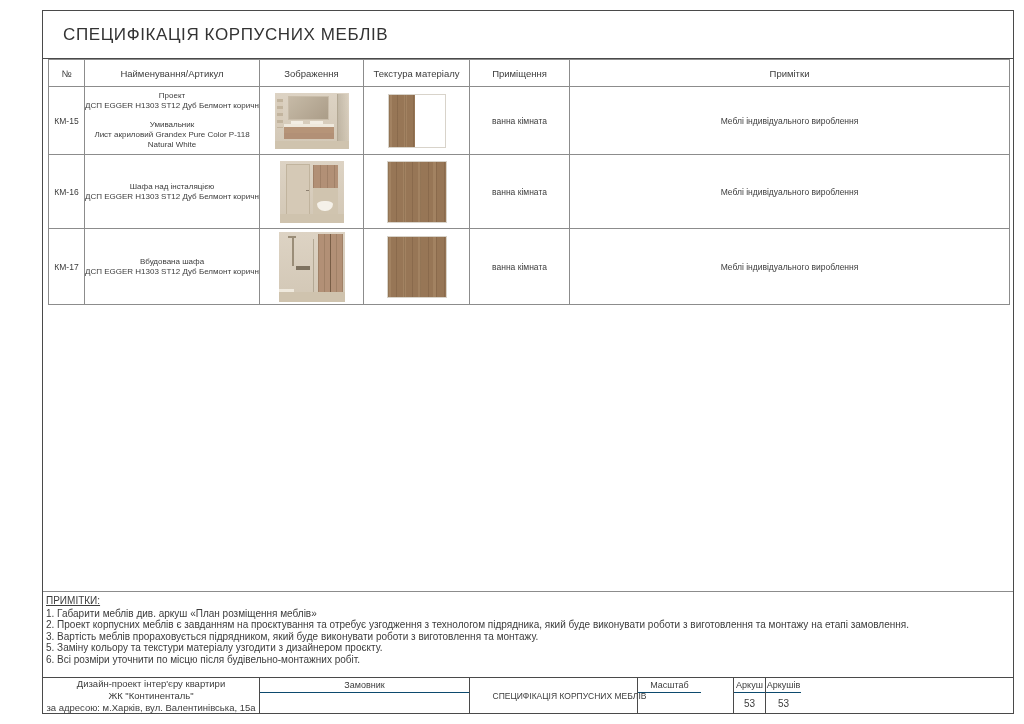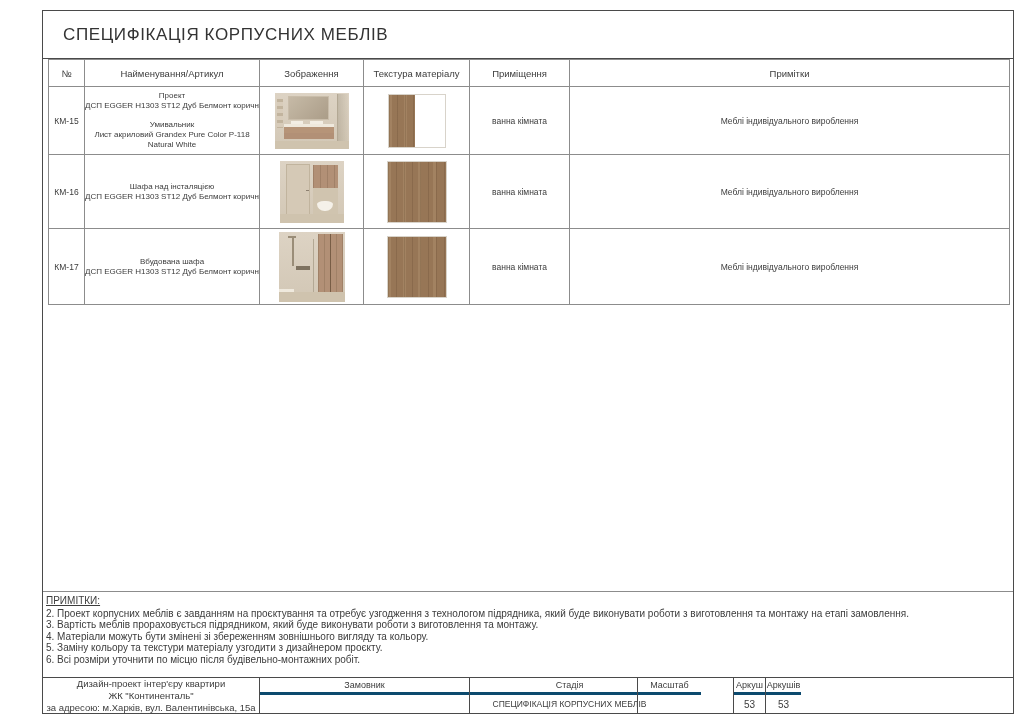--- a/index.html
+++ b/index.html
@@ -50,21 +50,21 @@
   .sw1 .woodpart{position:absolute;left:0;top:0;bottom:0;width:48%;}
   .sw2{width:60px;height:62px;}
   
   .notes-sep{position:absolute;left:0;right:0;top:580px;border-top:1px solid #8c8c8c;}
   .notes{position:absolute;left:3px;top:584px;right:6px;font-size:10px;line-height:11.6px;}
   .notes-title{text-decoration:underline;margin-bottom:1px;}
   
   .footer{position:absolute;left:0;right:0;top:666px;bottom:0;border-top:1px solid #4a4a4a;}
   .fcell{position:absolute;top:0;bottom:0;box-sizing:border-box;border-left:1px solid #4a4a4a;display:flex;flex-direction:column;}
   .fcell.first{border-left:none;}
-  .flabel{height:14px;border-bottom:3px solid #0c4a6e;display:flex;align-items:center;justify-content:center;font-size:9px;flex:0 0 auto;}
+  .flabel{height:14px;border-bottom:1px solid #0c4a6e;display:flex;align-items:center;justify-content:center;font-size:9px;flex:0 0 auto;}
   .fval{flex:1;display:flex;align-items:center;justify-content:center;font-size:10px;text-align:center;}
   .fval.small{font-size:8.5px;}
   .proj{justify-content:center;align-items:center;font-size:9.5px;line-height:12px;text-align:center;}
   .logo{align-items:center;justify-content:center;padding-top:1px;}
   .logo-word{font-size:26px;font-weight:bold;letter-spacing:.5px;color:#0c0c0c;line-height:26px;white-space:nowrap;}
   .logo-bar{background:#0c0c0c;color:#fff;font-size:7.5px;letter-spacing:3px;height:12px;line-height:12px;padding:0 10px;margin-top:0;white-space:nowrap;}
 </style>
 </head>
 <body>
 
@@ -170,38 +170,37 @@
           <td class="c-room">ванна кімната</td>
           <td class="c-note">Меблі індивідуального вироблення</td>
         </tr>
       </tbody>
     </table>
 
     <div class="notes-sep"></div>
 
     <div class="notes">
       <div class="notes-title">ПРИМІТКИ:</div>
+      <div class="note-line">1. Габарити меблів див. аркуш «План розміщення меблів»</div>
       <div class="note-line">2. Проект корпусних меблів є завданням на проєктування та отребує узгодження з технологом підрядника, який буде виконувати роботи з виготовлення та монтажу на етапі замовлення.</div>
       <div class="note-line">3. Вартість меблів прораховується підрядником, який буде виконувати роботи з виготовлення та монтажу.</div>
-      <div class="note-line">4. Матеріали можуть бути змінені зі збереженням зовнішнього вигляду та кольору.</div>
       <div class="note-line">5. Заміну кольору та текстури матеріалу узгодити з дизайнером проєкту.</div>
       <div class="note-line">6. Всі розміри уточнити по місцю після будівельно-монтажних робіт.</div>
     </div>
 
     <div class="footer">
       <div class="fcell first proj" style="left:0;width:216px;">
         <div>Дизайн-проект інтер'єру квартири</div>
         <div>ЖК "Континенталь"</div>
         <div>за адресою: м.Харків, вул. Валентинівська, 15а</div>
       </div>
       <div class="fcell" style="left:216px;width:210px;">
         <div class="flabel">Замовник</div>
       </div>
       <div class="fcell" style="left:426px;width:200px;">
-        <div class="flabel">Стадія</div>
         <div class="fval small">СПЕЦИФІКАЦІЯ КОРПУСНИХ МЕБЛІВ</div>
       </div>
       <div class="fcell" style="left:594px;width:64px;">
         <div class="flabel">Масштаб</div>
         <div class="fval"></div>
       </div>
       <div class="fcell" style="left:690px;width:32px;">
         <div class="flabel">Аркуш</div>
         <div class="fval">53</div>
       </div>

